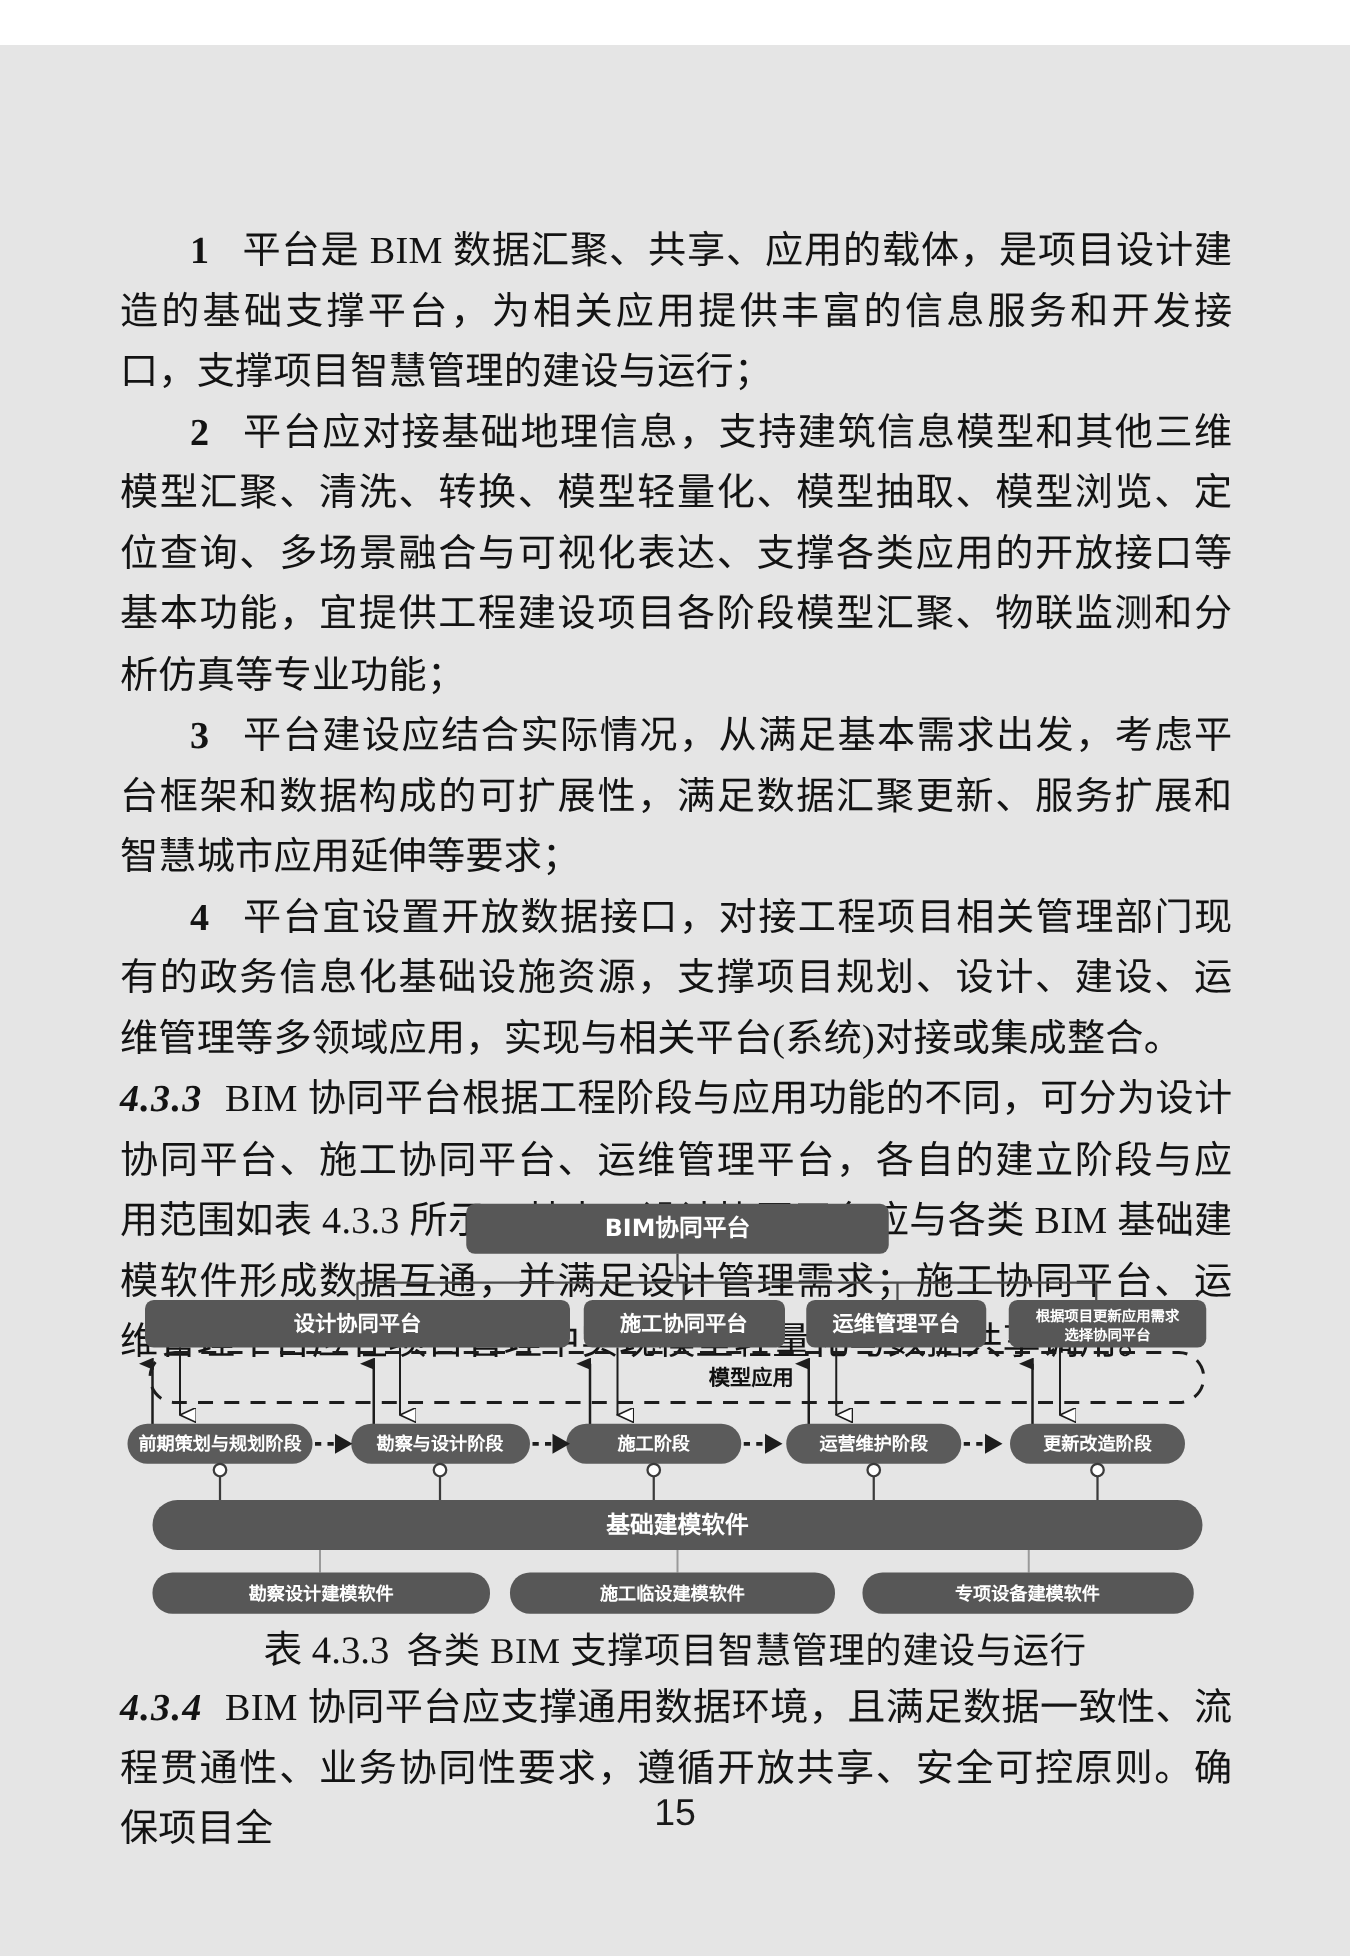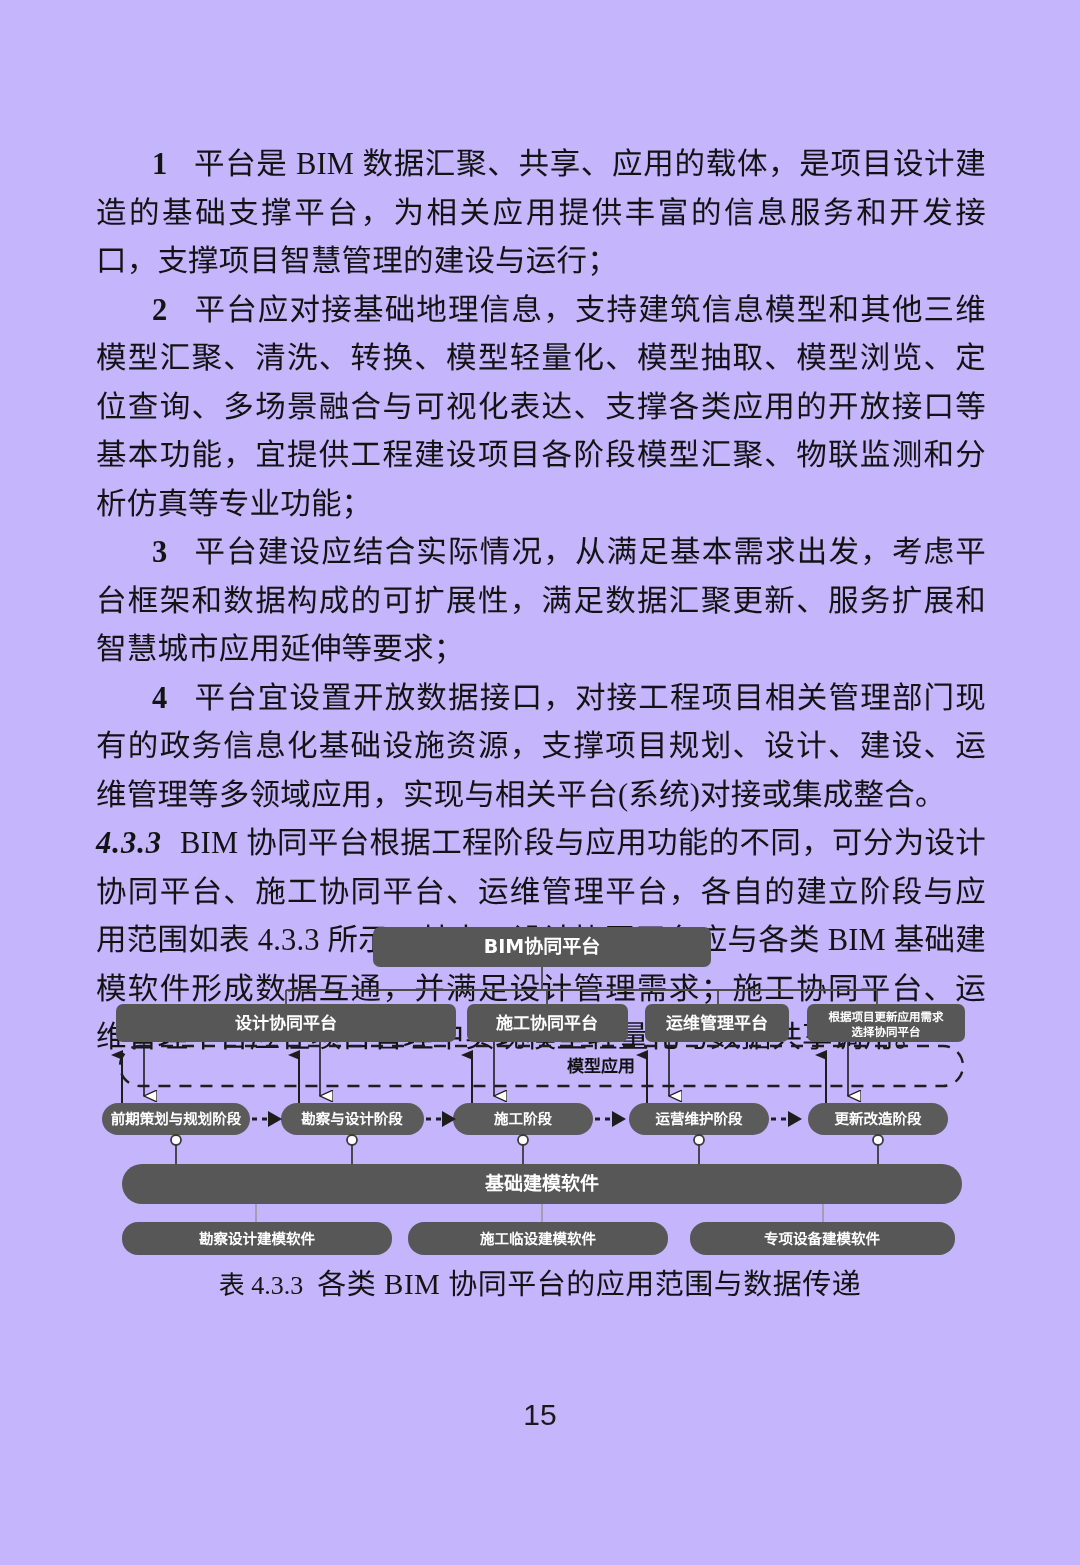--- a/index.html
+++ b/index.html
@@ -13,21 +13,22 @@
     height: 1565px;
     position: relative;
     font-family: "Liberation Serif", "DejaVu Serif", serif;
     color: #1a1a1a;
     overflow: hidden;
   }
 
   .page {
     position: absolute;
     inset: 0;
-    background: #c4b5fd;
+    background: #e5e5e5;
+    margin-top: 36px;
   }
 
   
   .body-text {
     position: absolute;
     left: 96px;
     top: 140px;
     width: 890px;
   }
 
@@ -76,21 +77,21 @@
   .caption {
     position: absolute;
     left: 0;
     top: 1262px;
     width: 1080px;
     text-align: center;
     font-size: 29px;
     line-height: 44px;
     color: #131313;
   }
-  .caption .cap-no { margin: 0 14px 0 0; font-size: 26px; }
+  .caption .cap-no { margin: 0 14px 0 0; font-size: 31px; }
   .caption .cap-txt { letter-spacing: 0.5px; }
 
   .tail-text {
     position: absolute;
     left: 96px;
     top: 1306px;
     width: 890px;
   }
 
   .folio {
@@ -276,19 +277,24 @@
 
       <g>
         <rect x="594" y="304" width="265" height="33" rx="16" ry="16" fill="#575757"></rect>
         <text x="726" y="326" text-anchor="middle" font-family="&quot;DejaVu Sans&quot;, sans-serif" font-size="14.5" font-weight="bold" fill="#ffffff">专项设备建模软件</text>
       </g>
 
     </svg>
   </div>
 
   <div class="caption">
-    <span class="cap-no latin">表 4.3.3</span><span class="cap-txt">各类 BIM 协同平台的应用范围与数据传递</span>
+    <span class="cap-no latin">表 4.3.3</span><span class="cap-txt">各类 BIM 支撑项目智慧管理的建设与运行</span>
   </div>
 
+  <div class="tail-text">
+    <p class="para">
+      <span class="clause-no latin">4.3.4</span><span>BIM 协同平台应支撑通用数据环境，且满足数据一致性、流程贯通性、业务协同性要求，遵循开放共享、安全可控原则。确保项目全</span>
+    </p>
+  </div>
 
   <div class="folio">15</div>
 
 </div>
 
 </body></html>

